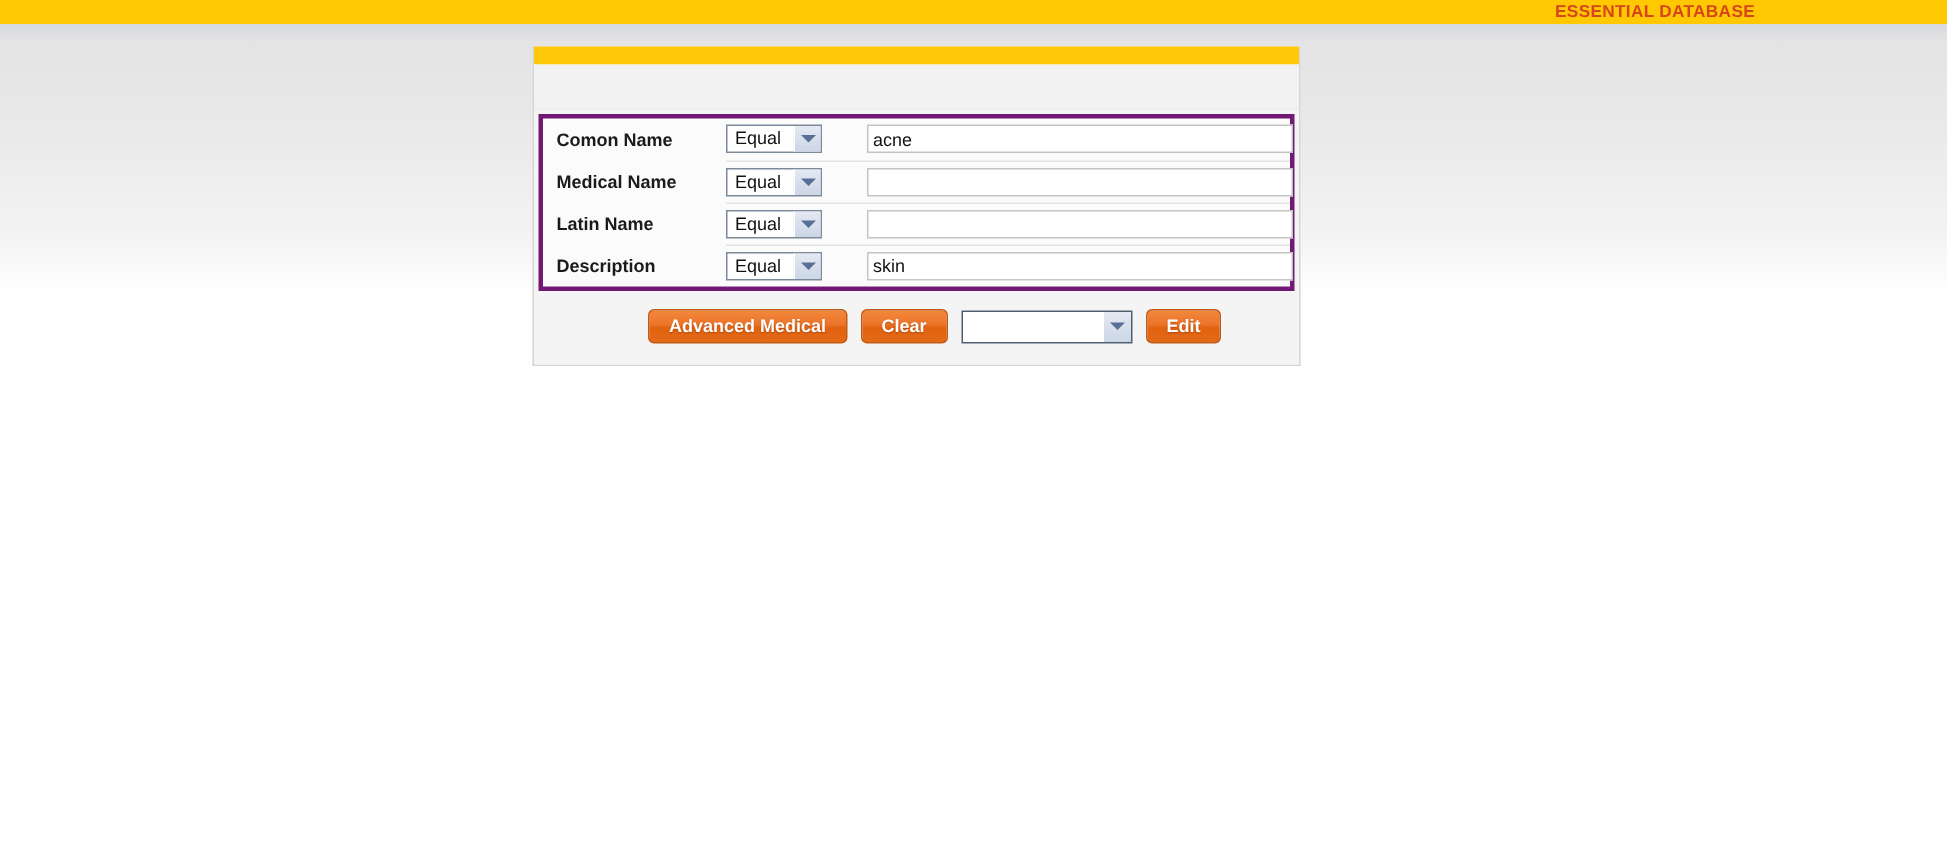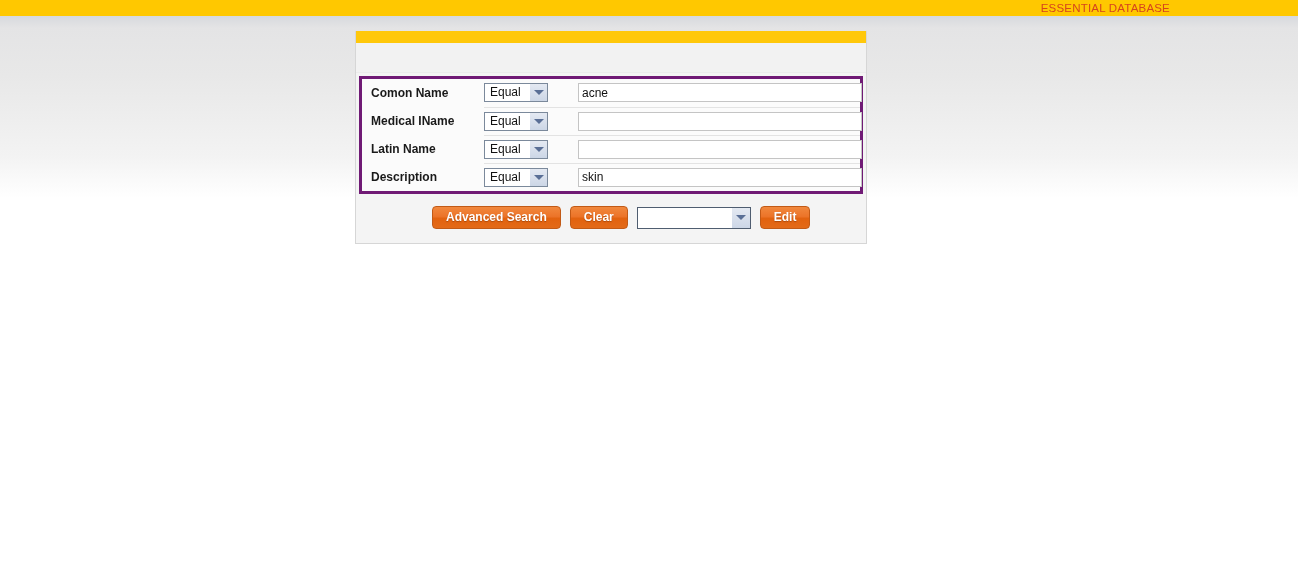--- a/index.html
+++ b/index.html
@@ -23,21 +23,21 @@
     height: 16px;
     background: #FFC800;
     z-index: 5;
   }
   #top-bar-title {
     position: absolute;
     right: 128px;
     top: 0px;
     line-height: 16px;
     font-size: 11.5px;
-    font-weight: normal;
+    font-weight: bold;
     color: #D6451C;
     letter-spacing: 0.2px;
     white-space: nowrap;
   }
 
   
   #page-gradient {
     position: absolute;
     left: 0; top: 16px;
     width: 1298px;
@@ -225,41 +225,41 @@
 
   <div id="form-box">
     <table class="form-table">
       <tbody id="form-rows">
           <tr class="form-row">
             <td class="row-label">Comon Name</td>
             <td class="row-op"><span class="sel"><span class="sel-text">Equal</span><span class="sel-arrow"></span></span></td>
             <td class="row-val"><input type="text" class="txt wide" value="acne" placeholder="" style=""></td>
           </tr>
           <tr class="form-row">
-            <td class="row-label">Medical IName</td>
+            <td class="row-label">Medical Name</td>
             <td class="row-op"><span class="sel"><span class="sel-text">Equal</span><span class="sel-arrow"></span></span></td>
             <td class="row-val"><input type="text" class="txt wide" value="" placeholder="" style=""></td>
           </tr>
           <tr class="form-row">
             <td class="row-label">Latin Name</td>
             <td class="row-op"><span class="sel"><span class="sel-text">Equal</span><span class="sel-arrow"></span></span></td>
             <td class="row-val"><input type="text" class="txt wide" value="" placeholder="" style=""></td>
           </tr>
           <tr class="form-row">
             <td class="row-label">Description</td>
             <td class="row-op"><span class="sel"><span class="sel-text">Equal</span><span class="sel-arrow"></span></span></td>
             <td class="row-val"><input type="text" class="txt wide" value="skin" placeholder="" style=""></td>
           </tr>
         </tbody>
     </table>
   </div>
 
   <div id="footer">
     <div id="footer-inner">
-      <div class="btn">Advanced Search</div>
+      <div class="btn">Advanced Medical</div>
       <div class="btn">Clear</div>
       <div class="sel bottom-sel">
         <span class="sel-text"></span>
         <span class="sel-arrow"></span>
       </div>
       <div class="btn">Edit</div>
     </div>
   </div>
 
 </div>

